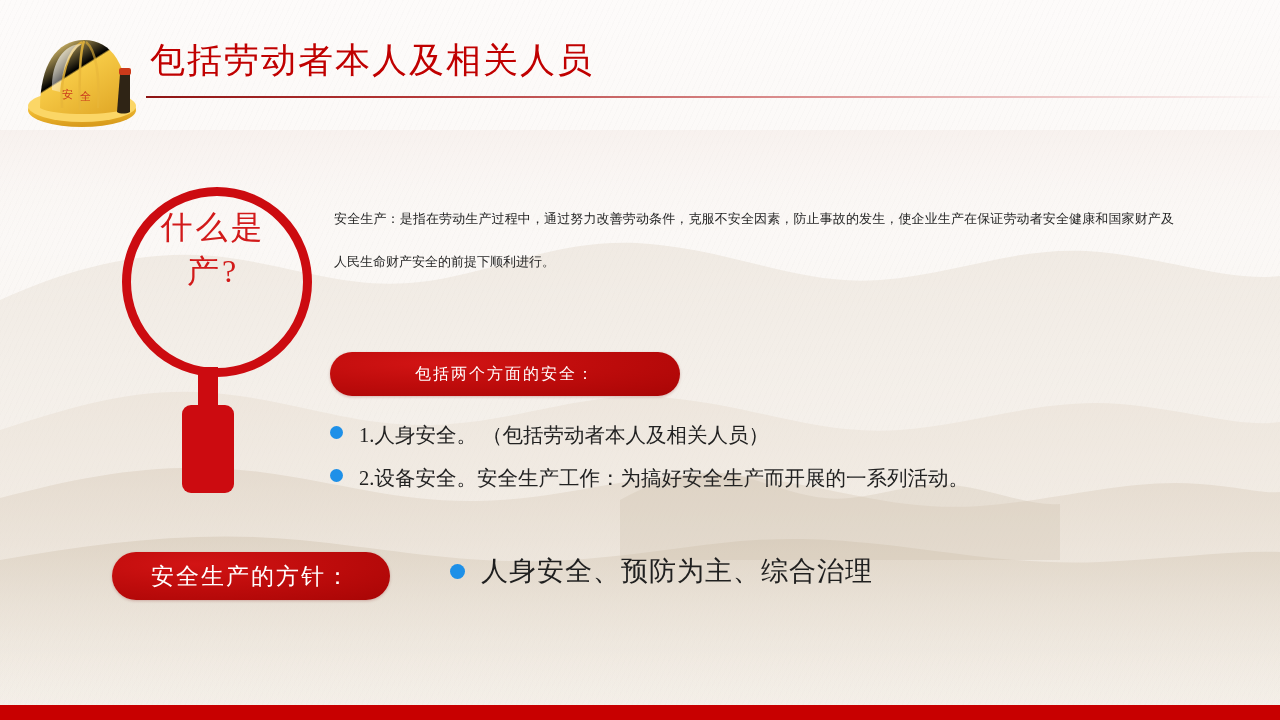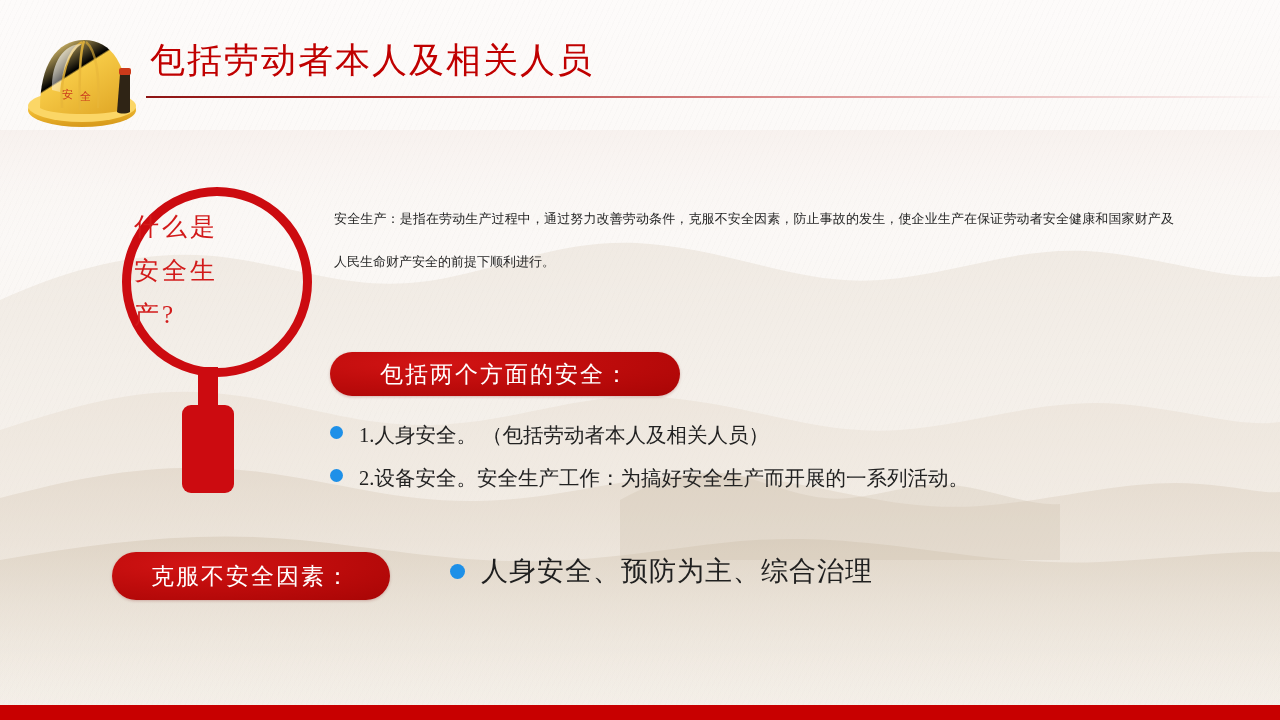--- a/index.html
+++ b/index.html
@@ -90,23 +90,23 @@
     border: 9px solid #cc0b10;
     border-radius: 50%;
     box-sizing: content-box;
     background: transparent;
   }
   .mag-text {
     position: absolute;
     left: 16px;
     top: 22px;
     width: 158px;
-    text-align: left;
+    text-align: center;
     color: #d21a1a;
-    font-size: 25px;
+    font-size: 32px;
     line-height: 44px;
     letter-spacing: 3px;
     font-family: "Liberation Serif", "DejaVu Serif", serif;
   }
   .mag-neck {
     position: absolute;
     left: 80px;
     top: 184px;
     width: 20px;
     height: 44px;
@@ -137,21 +137,21 @@
 
   
   .pill {
     position: absolute;
     display: flex;
     align-items: center;
     justify-content: center;
     color: #ffffff;
     background: radial-gradient(ellipse at 30% 25%, #d21414 0%, #bf0c0c 45%, #a80505 100%);
     border-radius: 999px;
-    font-size: 23px;
+    font-size: 16px;
     letter-spacing: 2px;
     font-family: "Liberation Serif", "DejaVu Serif", serif;
     box-shadow: 0 1px 3px rgba(120,10,10,0.25);
   }
   .pill-aspects {
     left: 330px;
     top: 352px;
     width: 350px;
     height: 44px;
   }
@@ -320,21 +320,20 @@
     </svg>
 
     <div class="header-title">包括劳动者本人及相关人员</div>
     <div class="header-rule"></div>
   </div>
 
   <div class="magnifier">
     <div class="mag-lens"></div>
     <div class="mag-text">
       <div>什么是</div>
-      <div>安全生</div>
       <div>产?</div>
     </div>
     <div class="mag-neck"></div>
     <div class="mag-grip"></div>
   </div>
 
   <div class="definition">安全生产：是指在劳动生产过程中，通过努力改善劳动条件，克服不安全因素，防止事故的发生，使企业生产在保证劳动者安全健康和国家财产及人民生命财产安全的前提下顺利进行。</div>
 
   <div class="pill pill-aspects">包括两个方面的安全：</div>
 
@@ -342,21 +341,21 @@
     <div class="bullet-row">
       <span class="dot"></span>
       <span class="bullet-text">1.人身安全。 （包括劳动者本人及相关人员）</span>
     </div>
     <div class="bullet-row">
       <span class="dot"></span>
       <span class="bullet-text">2.设备安全。安全生产工作：为搞好安全生产而开展的一系列活动。</span>
     </div>
   </div>
 
-  <div class="pill pill-policy">克服不安全因素：</div>
+  <div class="pill pill-policy">安全生产的方针：</div>
 
   <div class="policy-line">
     <span class="dot"></span>
     <span class="policy-text">人身安全、预防为主、综合治理</span>
   </div>
 
   <div class="bottom-bar"></div>
 
 </div>
 

